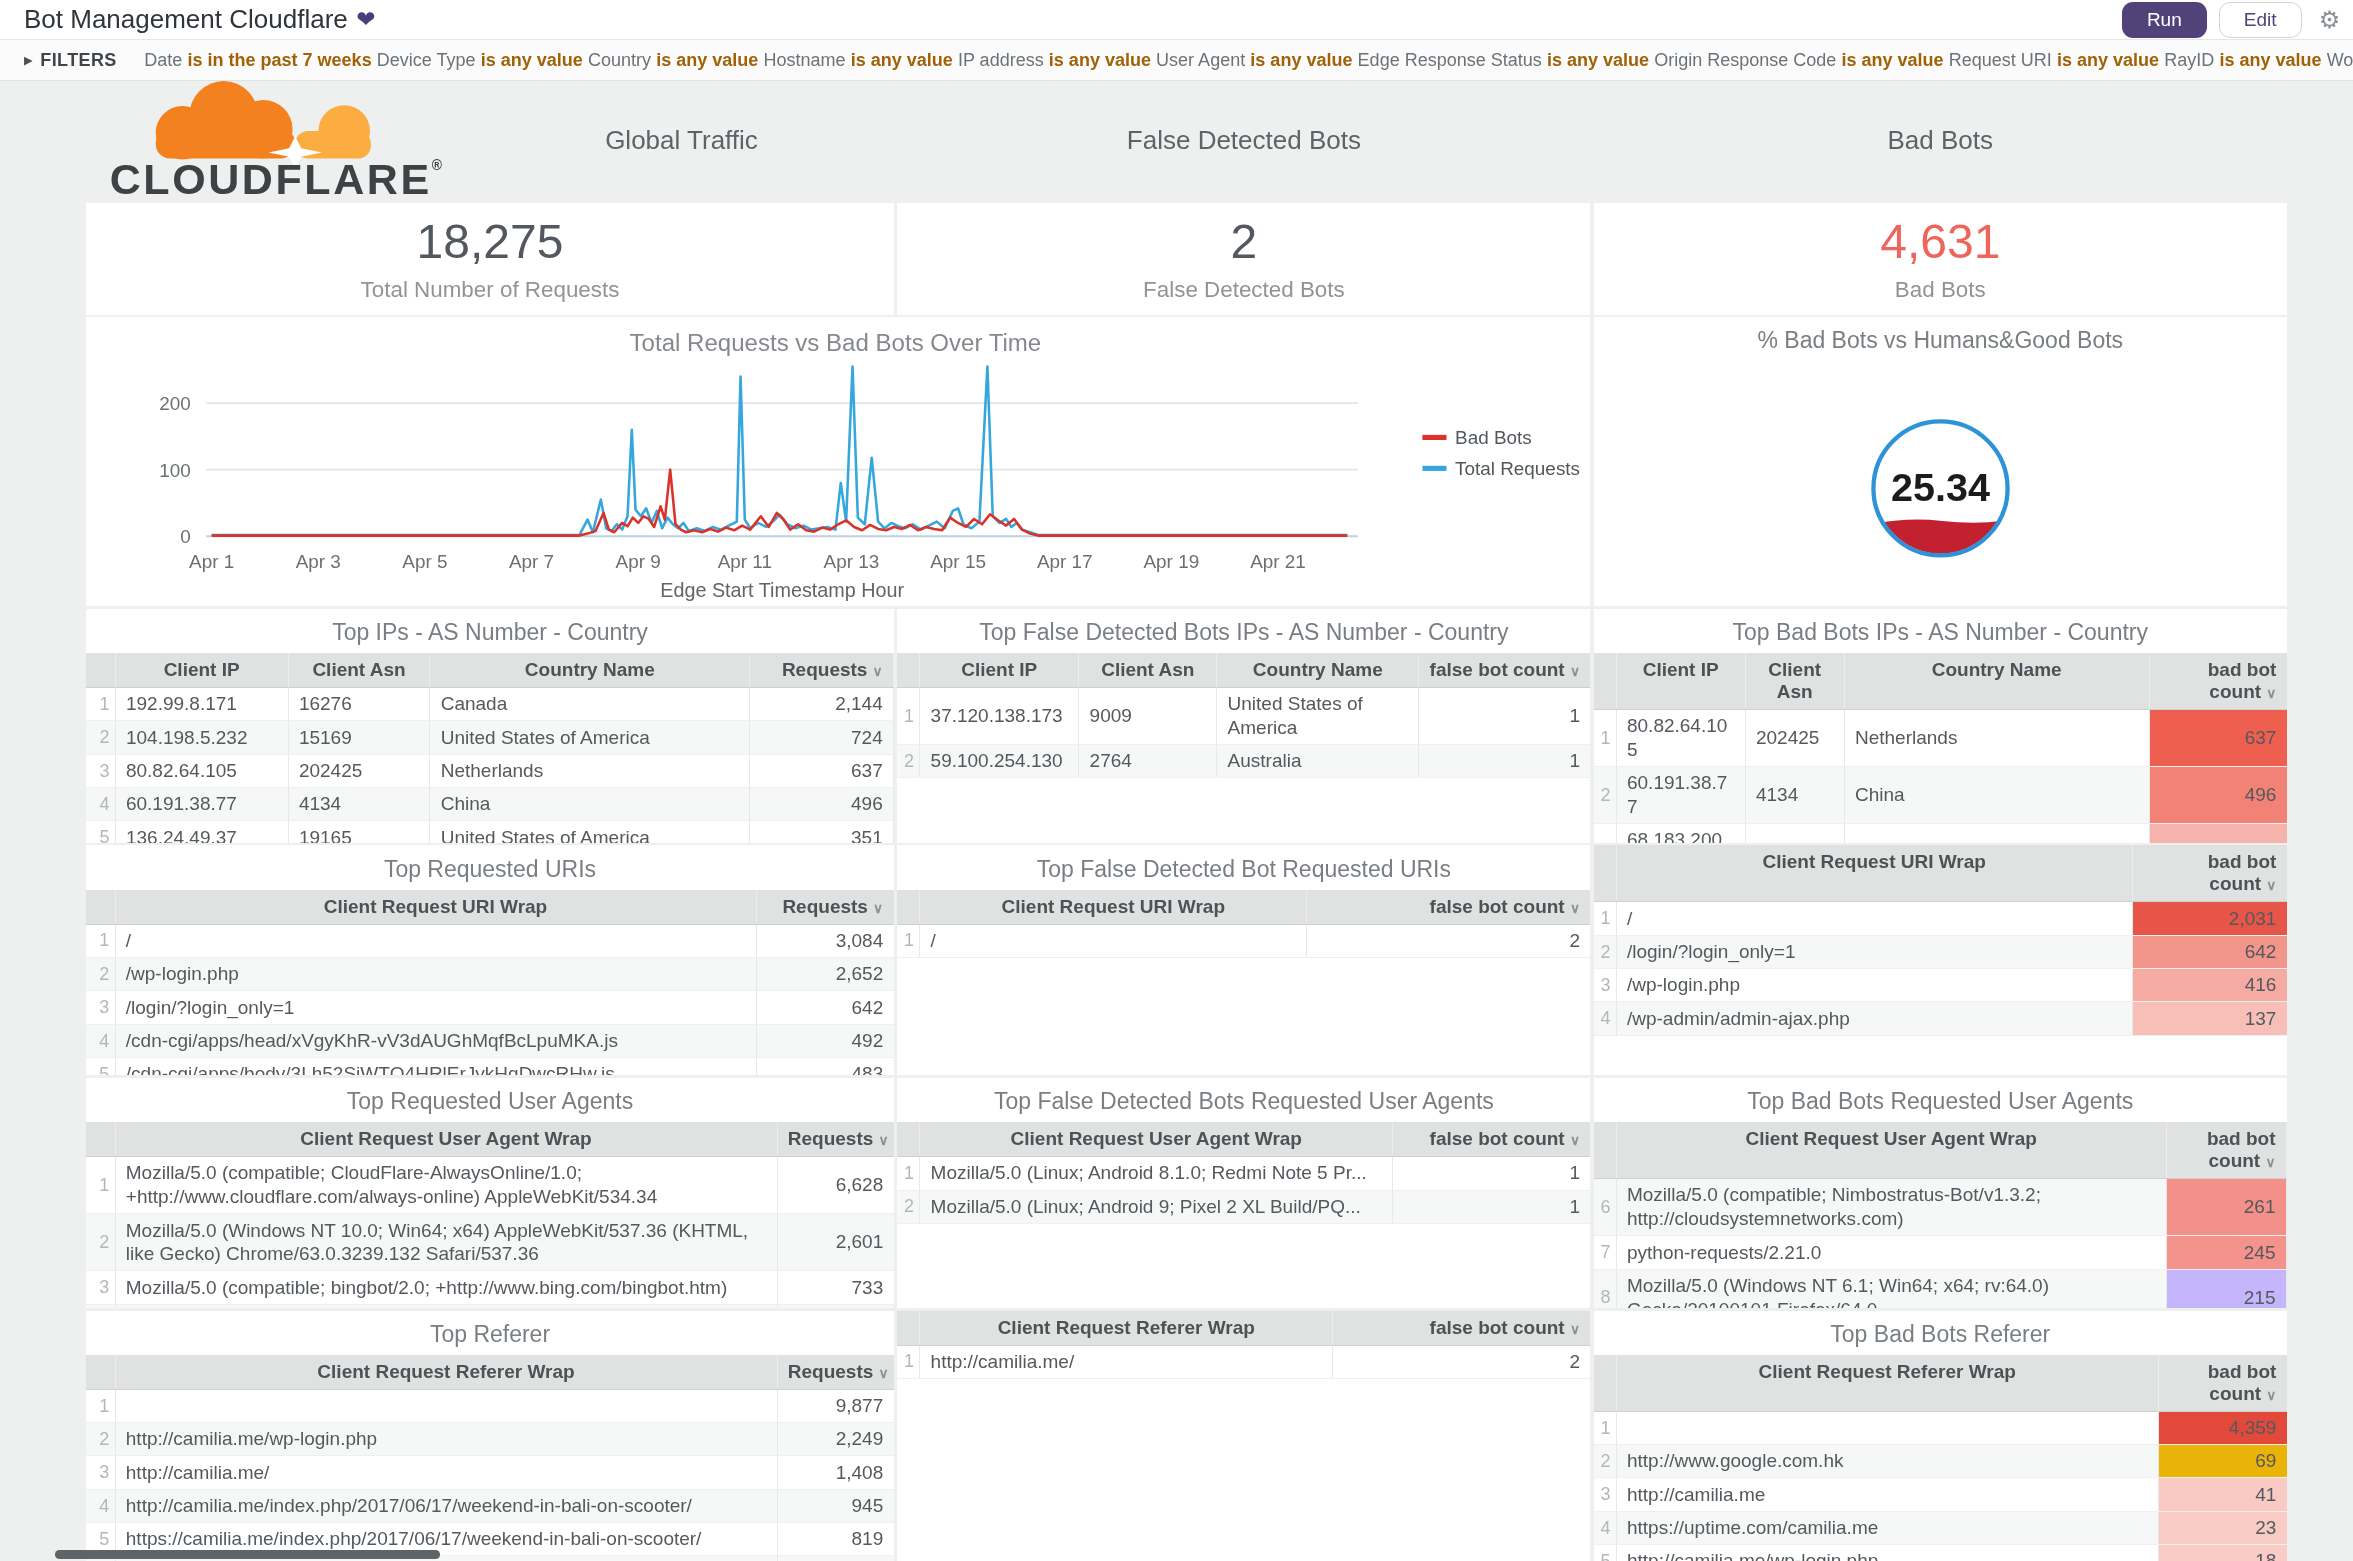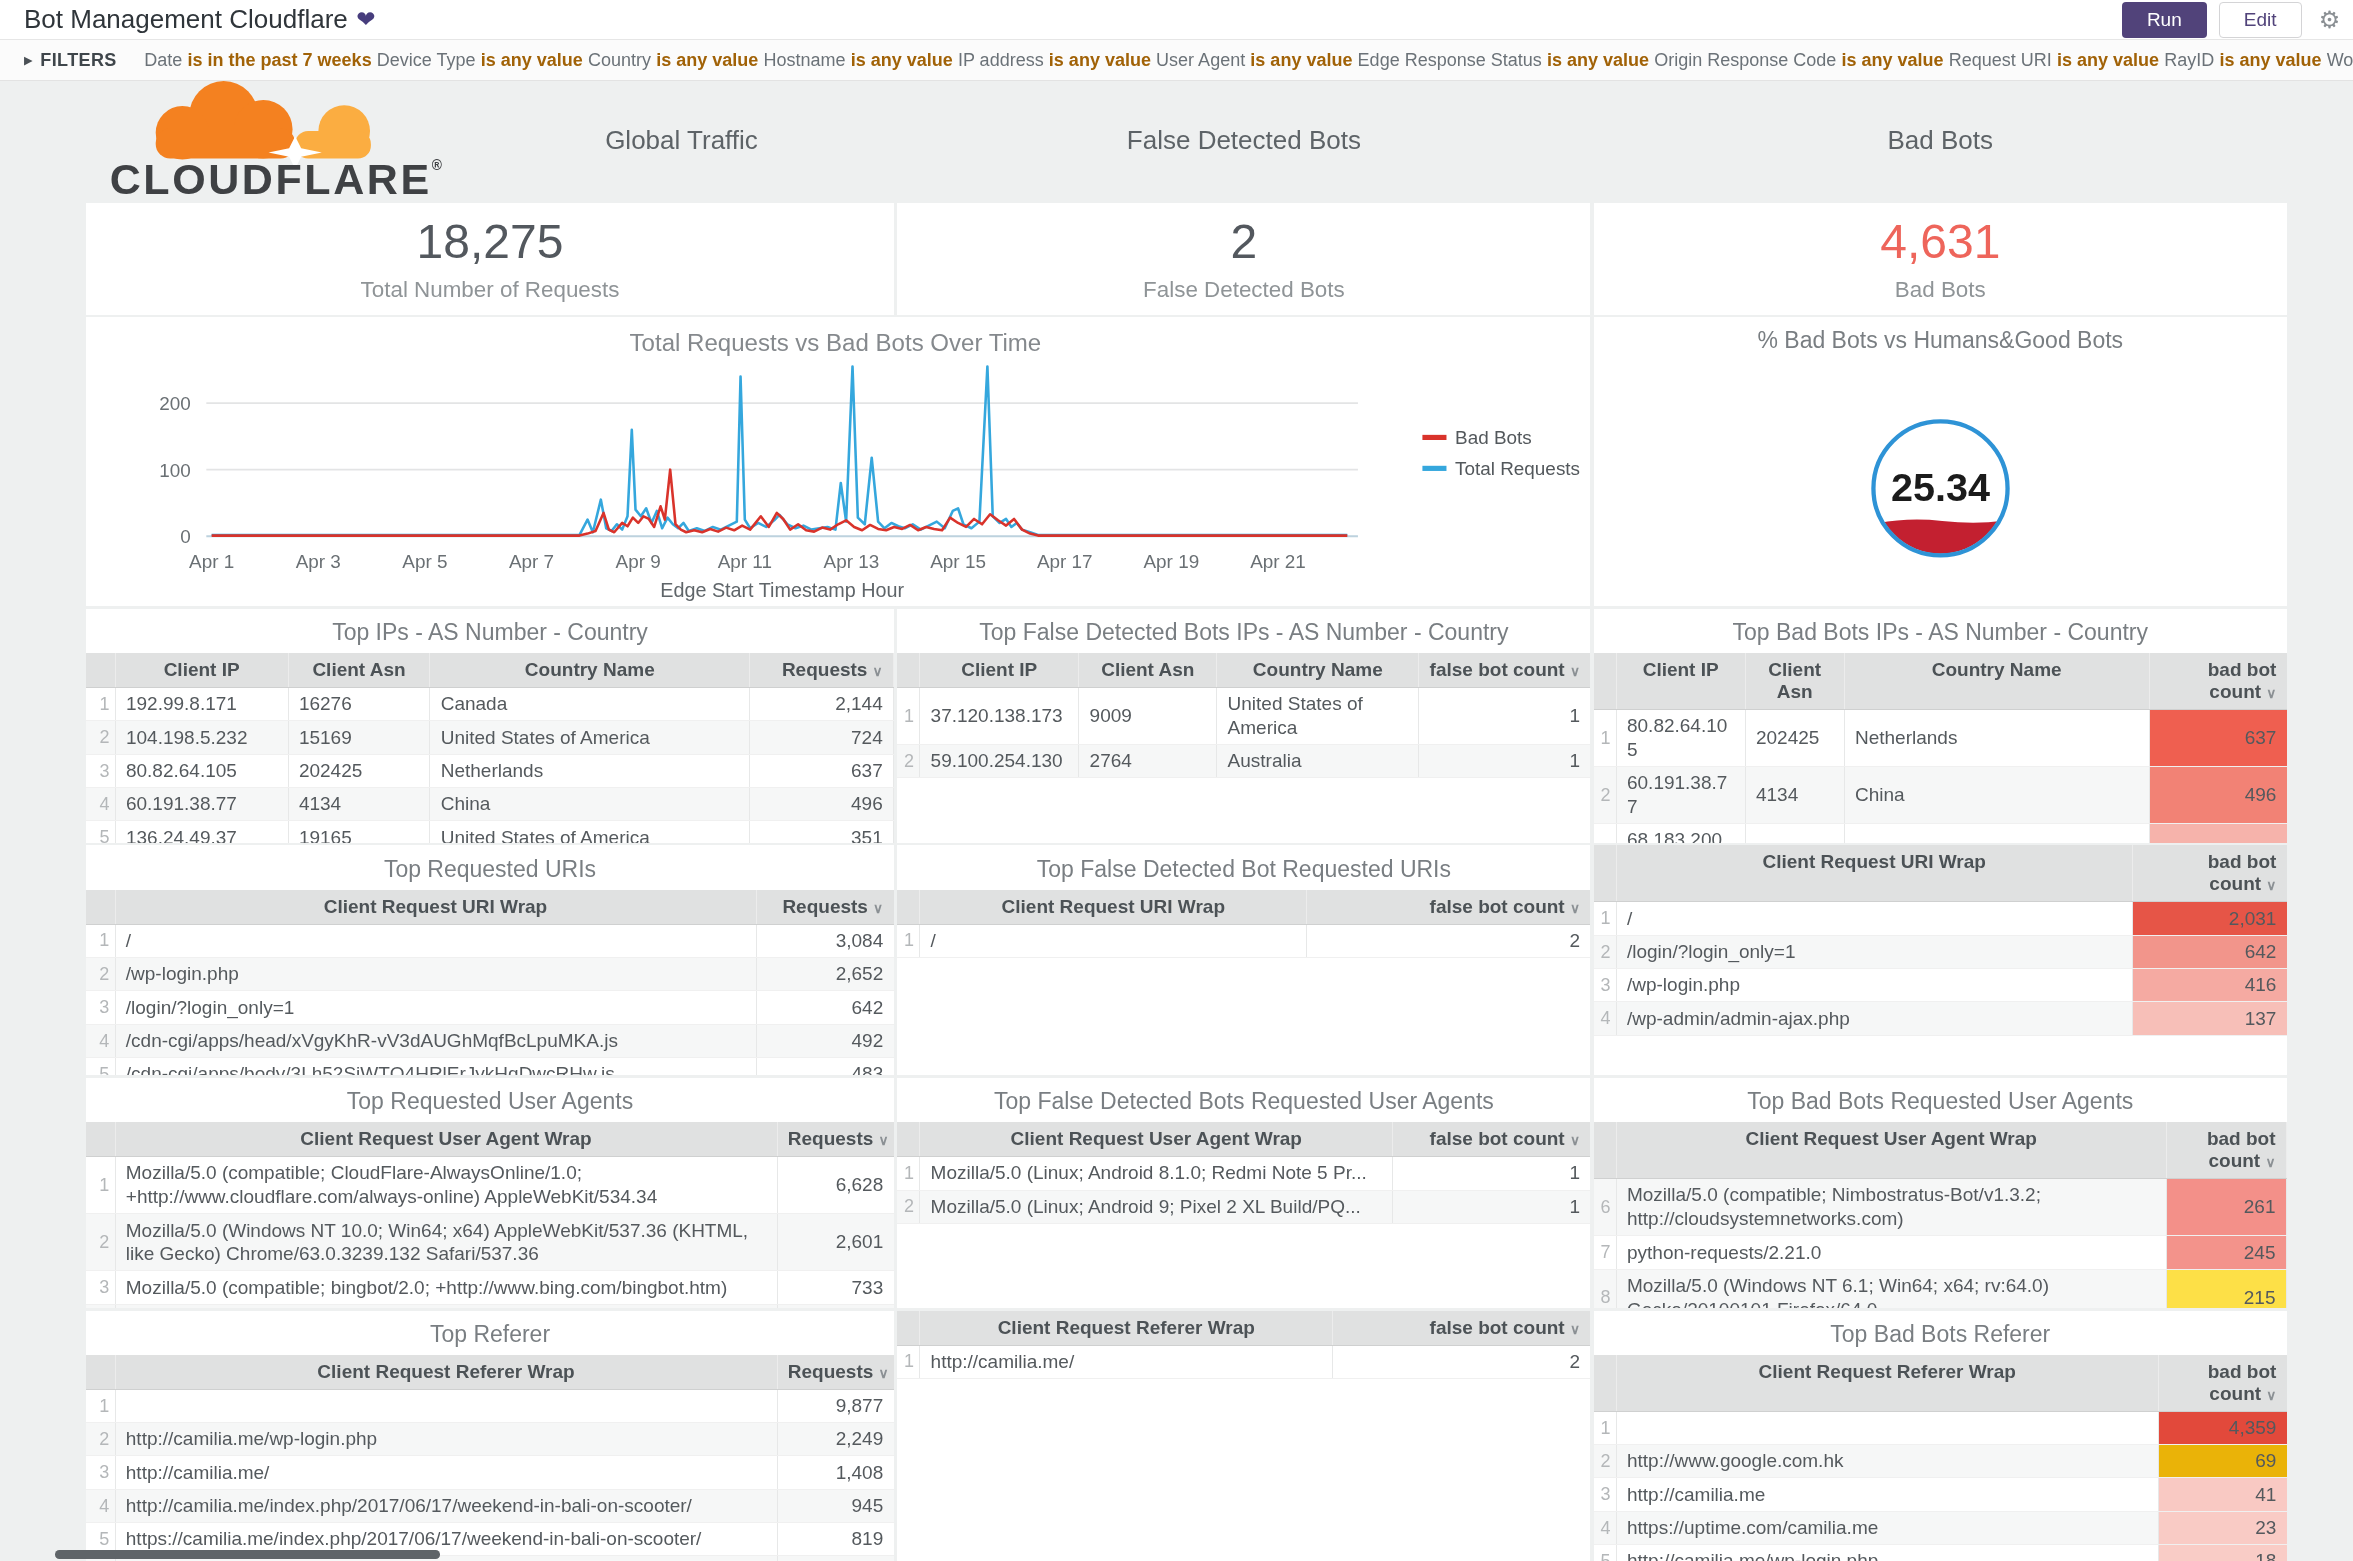--- a/index.html
+++ b/index.html
@@ -4,21 +4,21 @@
 <style>
   * { margin:0; padding:0; box-sizing:border-box; }
   html,body { width:2354px; height:1561px; overflow:hidden; background:#eef0f0;
     font-family:"Liberation Sans", sans-serif; }
   
   .topbar { height:40px; background:#fff; border-bottom:0.9px solid #e6e6e6;
     display:flex; align-items:center; padding:0 13.8px 0 24px; position:relative; z-index:5;}
   .title { font-size:26px; color:#2f353a; }
   .heart { color:#473d7d; font-size:23px; margin-left:8.6px; }
   .topbar-right { margin-left:auto; display:flex; align-items:center; gap:12px; }
-  .btn { font-size:19px; padding:6px 24px; border-radius:4px; cursor:pointer; border:0.9px solid transparent;}
+  .btn { font-size:19px; padding:6px 24px; border-radius:11px; cursor:pointer; border:0.9px solid transparent;}
   .btn-run { background:#51437a; color:#fff; }
   .btn-edit { background:#fff; color:#51437a; border:0.9px solid #d4d4d6; }
   .gear { font-size:24px; color:#8a8f93; margin-left:5.2px; }
   
   .filterbar { height:41px; background:#fbfbfb; border-bottom:0.9px solid #e3e3e3;
     display:flex; align-items:center; padding:0 24px; gap:22.4px; overflow:hidden; white-space:nowrap;}
   .filters-toggle { display:flex; align-items:center; gap:7.7px; cursor:pointer; }
   .filters-tri { font-size:11.2px; color:#4a5055; }
   .filters-label { font-size:18px; font-weight:bold; color:#3f464b; letter-spacing:0.4px; }
   .f-item { font-size:18px; color:#6b7278; margin-left:5.2px; cursor:pointer;}
@@ -517,21 +517,21 @@
               <td class="num" style="background: rgb(243, 144, 137);">261</td>
             </tr>
             <tr>
               <td class="idx">7</td>
               <td>python-requests/2.21.0</td>
               <td class="num" style="background: rgb(243, 147, 139);">245</td>
             </tr>
             <tr class="shade">
               <td class="idx">8</td>
               <td>Mozilla/5.0 (Windows NT 6.1; Win64; x64; rv:64.0) Gecko/20100101 Firefox/64.0</td>
-              <td class="num" style="background: #fde047; margin-top: 7px;">215</td>
+              <td class="num" style="background: #c4b5fd; margin-top: 7px;">215</td>
             </tr>
           </tbody>
         </table>
       </div>
   </div>
 
   <div class="card">
     <div class="card-title">Top Referer</div>
     <div>
         <table>

